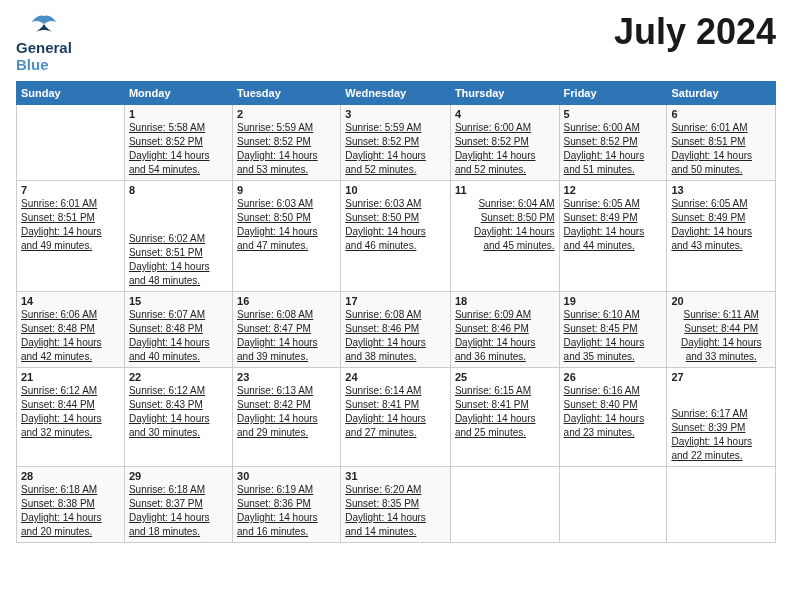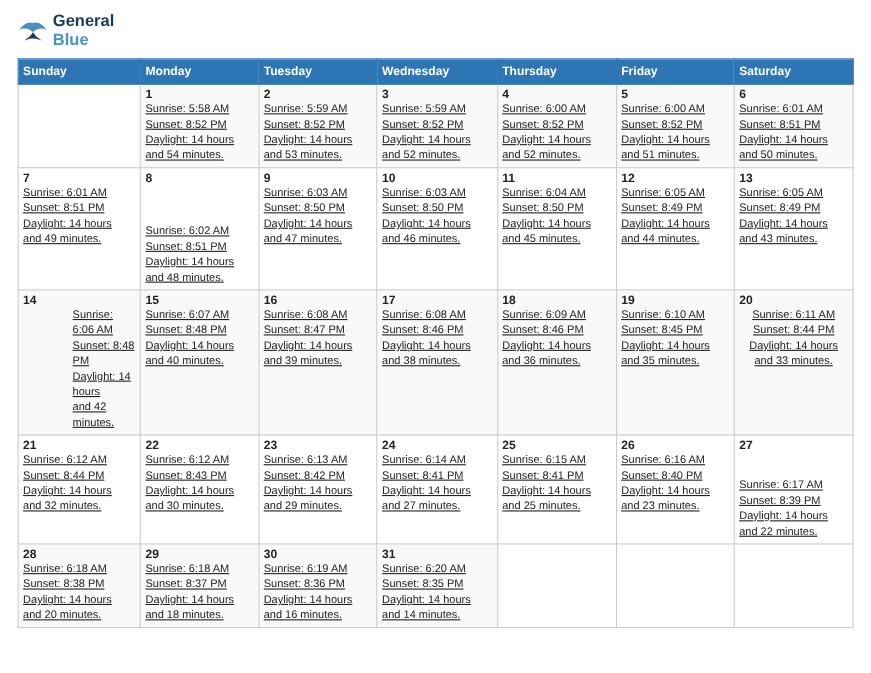--- a/index.html
+++ b/index.html
@@ -19,20 +19,21 @@
     .header {
       display: flex;
       justify-content: space-between;
       align-items: flex-start;
       margin-bottom: 8px;
     }
     .logo {
       display: flex;
       align-items: center;
       gap: 4px;
+      flex-direction: column;
     }
     .logo-text {
       font-size: 15px;
       font-weight: bold;
       color: #1a3a5c;
       line-height: 1.1;
     }
     .logo-bird {
       width: 28px;
       height: 24px;
@@ -103,20 +104,21 @@
       <svg class="logo-bird" viewBox="0 0 28 24" xmlns="http://www.w3.org/2000/svg">
         <path d="M14 4 C10 2, 4 6, 2 10 C6 8, 10 9, 14 12 C18 9, 22 8, 26 10 C24 6, 18 2, 14 4Z" fill="#4a90c4"></path>
         <path d="M14 12 C16 16, 20 18, 22 20 C18 18, 14 18, 14 18 C14 18, 10 18, 6 20 C8 18, 12 16, 14 12Z" fill="#1a3a5c"></path>
       </svg>
       <div class="logo-text">
         <div>General</div>
         <div style="color:#4a90c4">Blue</div>
       </div>
     </div>
     <div class="title-block">
+      <div class="month-title">July 2024</div>
     </div>
   </div>
 
   <table>
     <thead>
       <tr>
       <th>Sunday</th>
           <th>Monday</th>
           <th>Tuesday</th>
           <th>Wednesday</th>
@@ -195,21 +197,21 @@
           </td>
           <td>
             <span class="day-num">10</span>
             <div class="day-info" style="white-space: pre-line;">Sunrise: 6:03 AM
 Sunset: 8:50 PM
 Daylight: 14 hours
 and 46 minutes.</div>
           </td>
           <td>
             <span class="day-num">11</span>
-            <div class="day-info" style="white-space: pre-line;">Sunrise: 6:04 AM
+            <div class="day-info" style="white-space: pre-line; text-align: right;">Sunrise: 6:04 AM
 Sunset: 8:50 PM
 Daylight: 14 hours
 and 45 minutes.</div>
           </td>
           <td>
             <span class="day-num">12</span>
             <div class="day-info" style="white-space: pre-line;">Sunrise: 6:05 AM
 Sunset: 8:49 PM
 Daylight: 14 hours
 and 44 minutes.</div>
@@ -218,21 +220,21 @@
             <span class="day-num">13</span>
             <div class="day-info" style="white-space: pre-line;">Sunrise: 6:05 AM
 Sunset: 8:49 PM
 Daylight: 14 hours
 and 43 minutes.</div>
           </td>
         </tr>
         <tr>
           <td>
             <span class="day-num">14</span>
-            <div class="day-info" style="white-space: pre-line; margin-left: 45px;">Sunrise: 6:06 AM
+            <div class="day-info" style="white-space: pre-line;">Sunrise: 6:06 AM
 Sunset: 8:48 PM
 Daylight: 14 hours
 and 42 minutes.</div>
           </td>
           <td>
             <span class="day-num">15</span>
             <div class="day-info" style="white-space: pre-line;">Sunrise: 6:07 AM
 Sunset: 8:48 PM
 Daylight: 14 hours
 and 40 minutes.</div>

